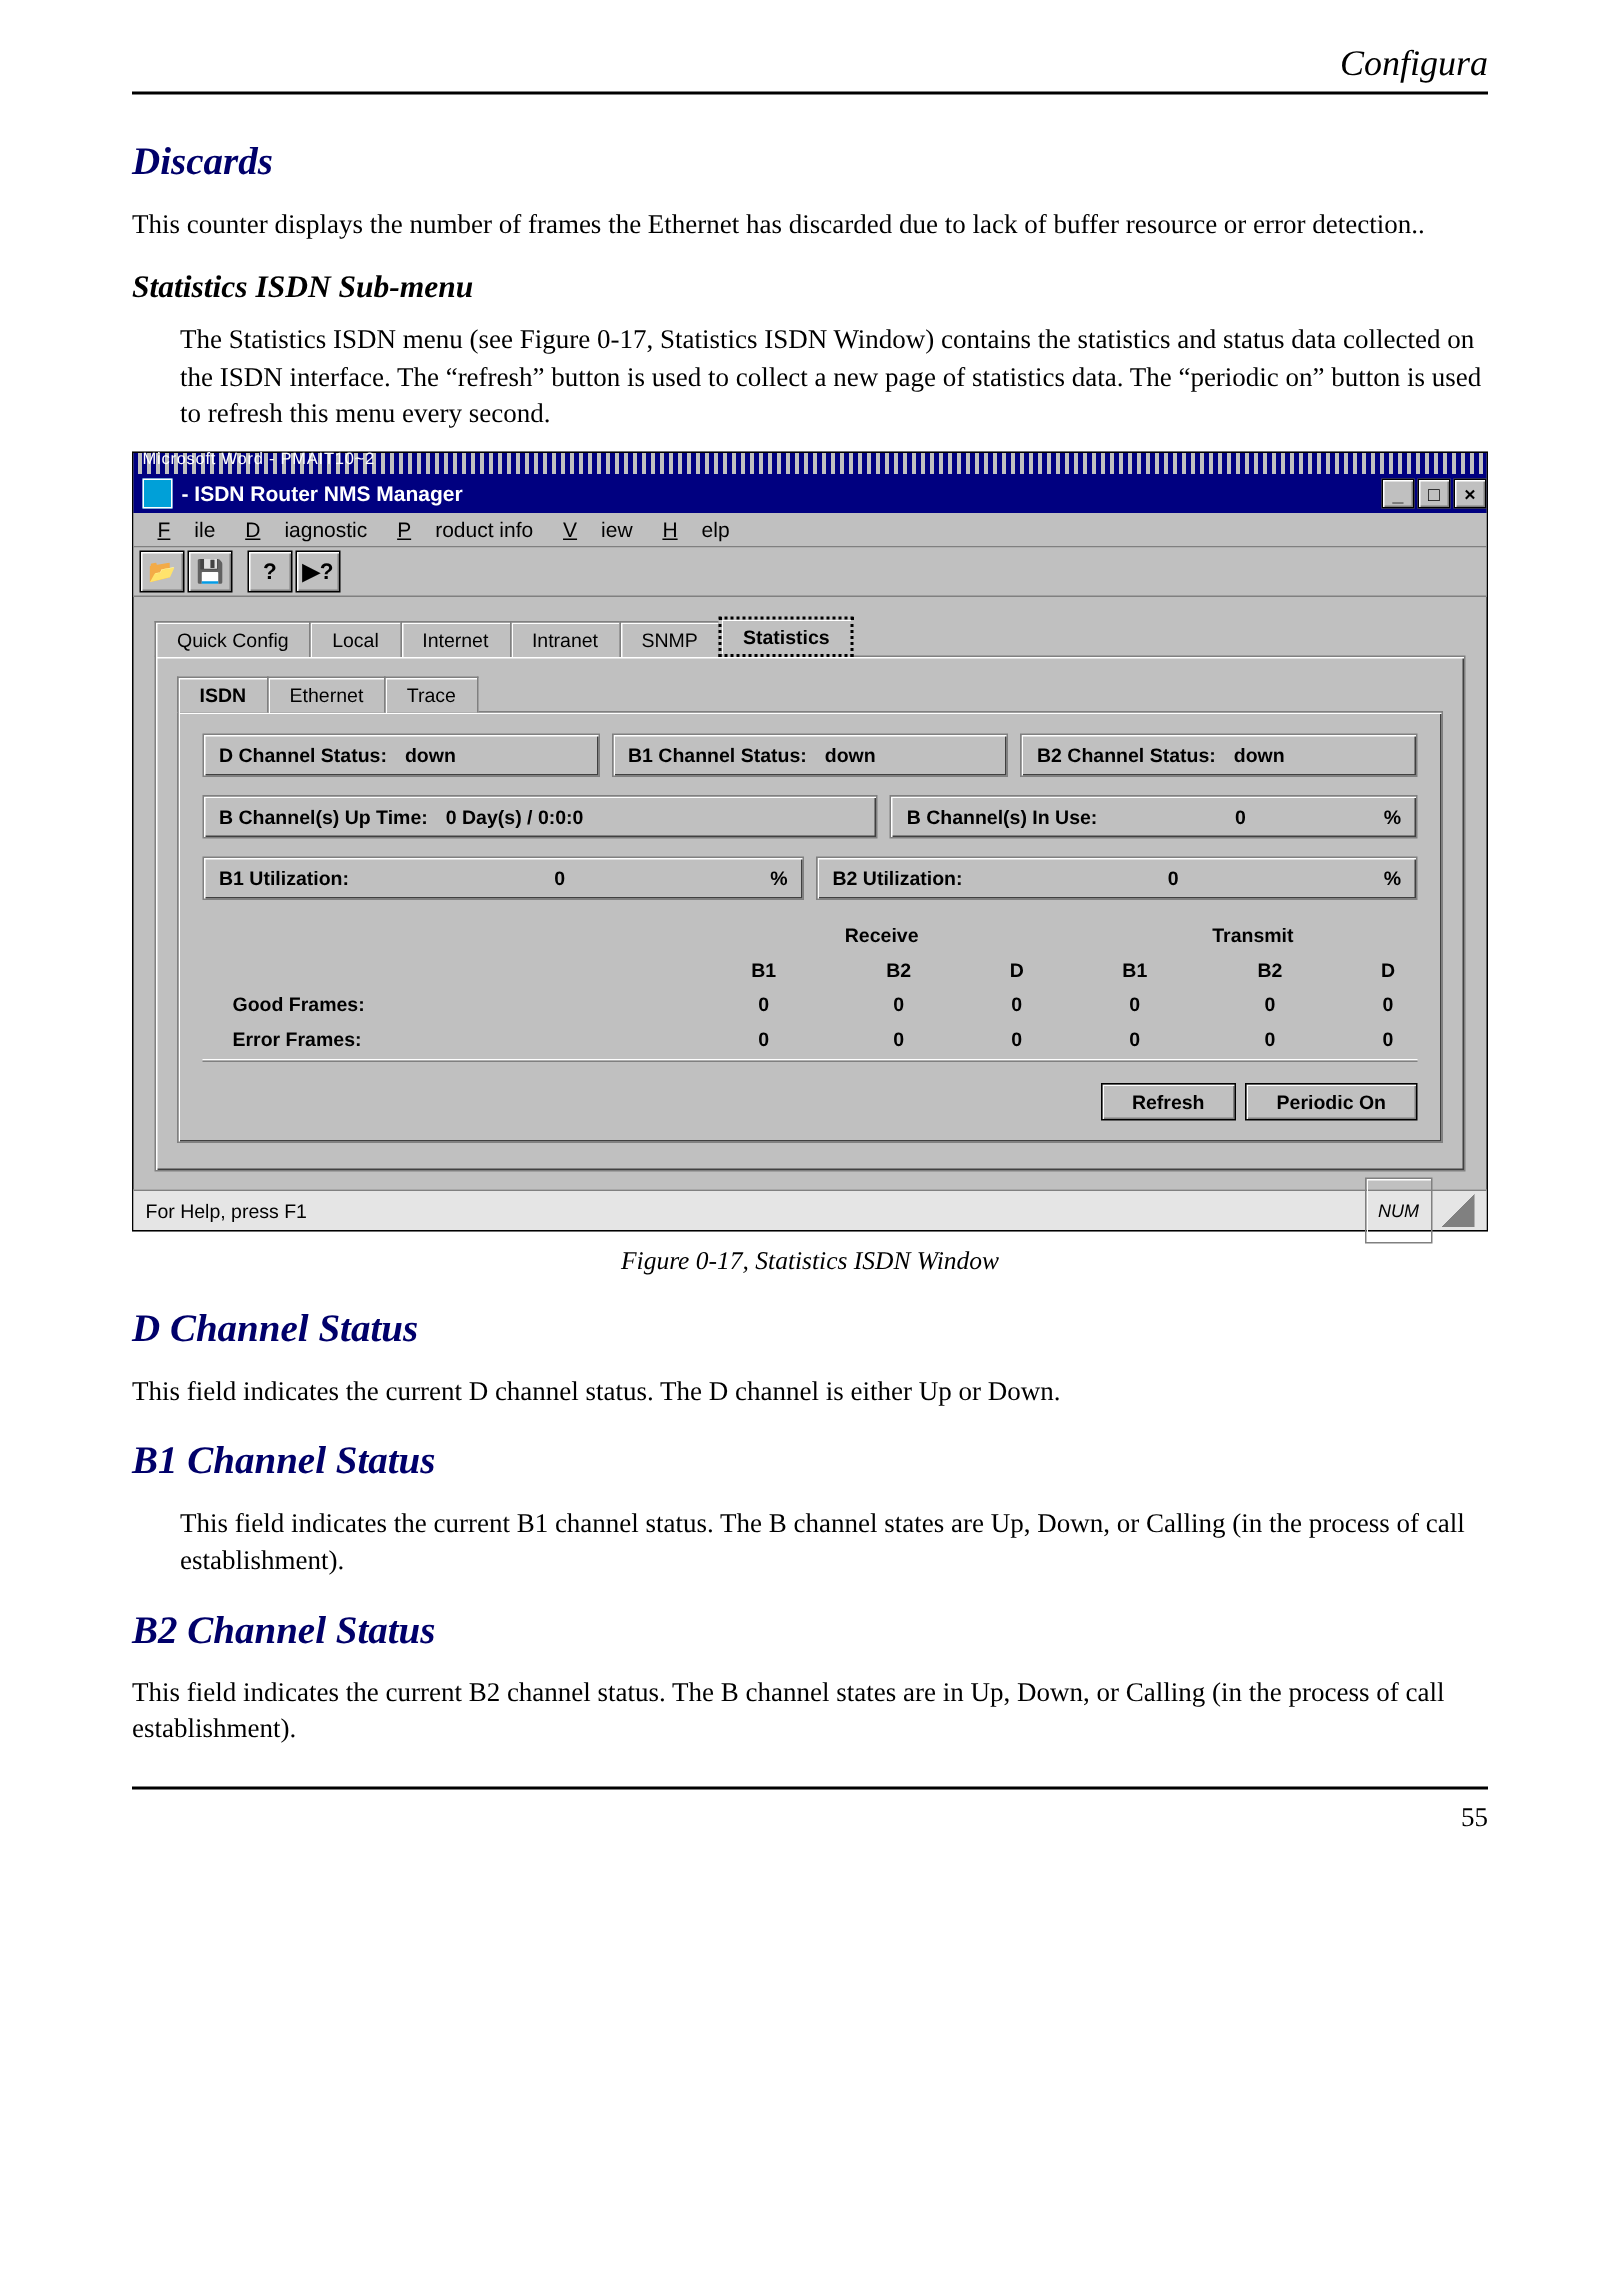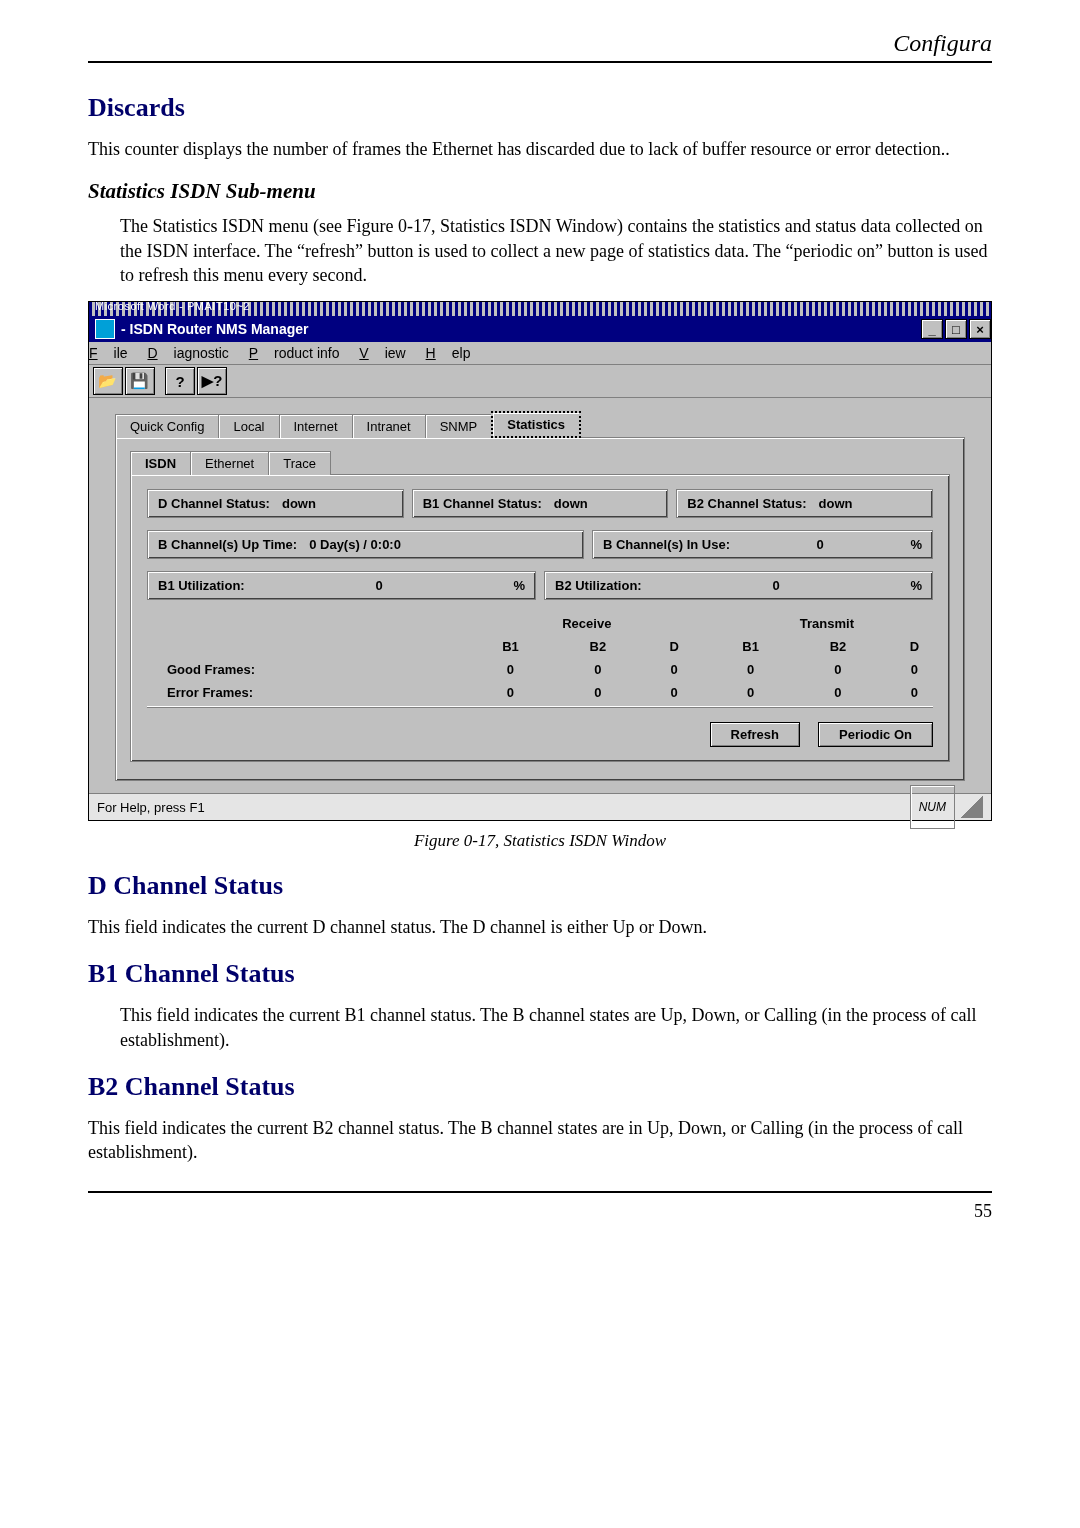--- a/index.html
+++ b/index.html
@@ -1,61 +1,61 @@
 <!DOCTYPE html>
 <html><head>
 <meta charset="utf-8">
 <style>
   html,body{margin:0;padding:0;background:#fff;font-family:"Times New Roman",Times,serif;color:#000;}
   .page{width:1080px;height:1356px;box-sizing:border-box;padding:30px 88px 30px 88px;position:relative;}
   .rhead{font-style:italic;font-size:24px;text-align:right;margin-bottom:4px;}
   .rule{border-top:2px solid #000;margin-bottom:30px;}
-  .h1{font-weight:bold;font-size:26px;color:#00006a;margin:20px 0 14px 0;}
+  .h1{font-style:italic;font-weight:bold;font-size:26px;color:#00006a;margin:20px 0 14px 0;}
   .h2{font-style:italic;font-weight:bold;font-size:21px;margin:18px 0 10px 0;}
   .body{font-size:18px;line-height:1.35;}
   .indent{margin-left:32px;}
   .figcap{font-style:italic;font-size:17px;text-align:center;margin:10px 0 14px 0;}
   .footer-rule{border-top:2px solid #000;margin-top:26px;}
   .pagenum{text-align:right;font-size:18px;margin-top:8px;}
 
   
   .appwin{margin-top:14px;border:1px solid #000;background:#c0c0c0;font-family:"MS Sans Serif",Tahoma,Arial,sans-serif;font-size:14px;}
   .appwin *{font-family:"MS Sans Serif",Tahoma,Arial,sans-serif;}
   .title-bg{height:14px;background:repeating-linear-gradient(90deg,#000080 0 3px,#c0c0c0 3px 6px);position:relative;}
   .title-bg .micro{position:absolute;left:6px;top:-2px;color:#fff;font-size:11px;letter-spacing:.5px;}
   .titlebar{background:#000080;color:#fff;display:flex;align-items:center;height:26px;}
   .titlebar .appicon{width:18px;height:18px;margin:0 6px;background:#00a0d8;display:inline-block;border:1px solid #fff;}
   .titlebar .ttxt{font-weight:bold;font-size:14px;}
   .titlebar .spacer{flex:1;}
   .tbtn{width:20px;height:18px;margin-left:2px;background:#c0c0c0;border:1px solid #000;box-shadow:inset 1px 1px #fff,inset -1px -1px #808080;display:inline-flex;align-items:center;justify-content:center;font-weight:bold;font-size:13px;color:#000;}
-  .menubar{background:#c0c0c0;padding:3px 0;border-bottom:1px solid #808080;}
+  .menubar{background:#c0c0c0;padding:3px 16px;border-bottom:1px solid #808080;}
   .menubar span{margin-right:16px;font-size:14px;}
   .u{text-decoration:underline;}
   .toolbar{background:#c0c0c0;border-bottom:1px solid #808080;padding:2px 4px;display:flex;gap:2px;}
   .tool{width:28px;height:26px;border:1px solid #000;box-shadow:inset 1px 1px #fff,inset -1px -1px #808080;display:inline-flex;align-items:center;justify-content:center;font-size:15px;}
 
   
-  .client{padding:12px 26px;}
+  .client{padding:12px 14px;}
   .tabs{display:flex;align-items:flex-end;}
   .tab{padding:4px 14px;border:1px solid #808080;border-bottom:none;background:#c0c0c0;margin-right:-1px;box-shadow:inset 1px 1px #fff;position:relative;top:1px;font-size:13px;}
   .tab.active{border:2px dotted #000;background:#c0c0c0;font-weight:bold;z-index:2;}
   .tabbody{border:1px solid #808080;box-shadow:inset 1px 1px #fff,inset -1px -1px #404040;padding:12px 14px 18px 14px;background:#c0c0c0;}
   .subtabs{display:flex;align-items:flex-end;}
   .subbody{border:1px solid #808080;box-shadow:inset 1px 1px #fff,inset -1px -1px #404040;padding:14px 16px;background:#c0c0c0;}
 
   .row{display:flex;gap:8px;margin-bottom:12px;}
   .panel{border:1px solid #808080;box-shadow:inset 1px 1px #fff,inset -1px -1px #404040;padding:6px 10px;background:#c0c0c0;font-size:13px;font-weight:bold;display:flex;align-items:center;gap:12px;}
   .widerow .panel{flex:1;}
 
   .tbl{width:100%;border-collapse:collapse;font-size:13px;margin-left:14px;}
   .tbl th,.tbl td{text-align:center;padding:4px 6px;font-weight:bold;}
   .tbl .lbl{text-align:left;}
   .hr{border-top:1px solid #fff;border-bottom:1px solid #808080;height:0;margin:2px 0 8px 0;}
 
-  .actions{display:flex;justify-content:flex-end;gap:18px;margin-top:14px;}
+  .actions{display:flex;justify-content:flex-end;gap:6px;margin-top:14px;}
   .btn{padding:4px 20px;border:1px solid #000;box-shadow:inset 1px 1px #fff,inset -1px -1px #808080;background:#c0c0c0;font-weight:bold;font-size:13px;}
   .statusbar{display:flex;align-items:center;border-top:1px solid #808080;background:#e5e5e5;height:26px;padding:0 8px;font-size:13px;}
   .statusbar .flex{flex:1;}
   .numbox{border:1px solid #808080;box-shadow:inset 1px 1px #fff;padding:14px 8px;font-size:12px;font-style:italic;}
   .grip{width:22px;height:22px;background:
     linear-gradient(135deg,transparent 50%,#808080 50%);margin-left:6px;}
 </style>
 </head>
 <body>
 

